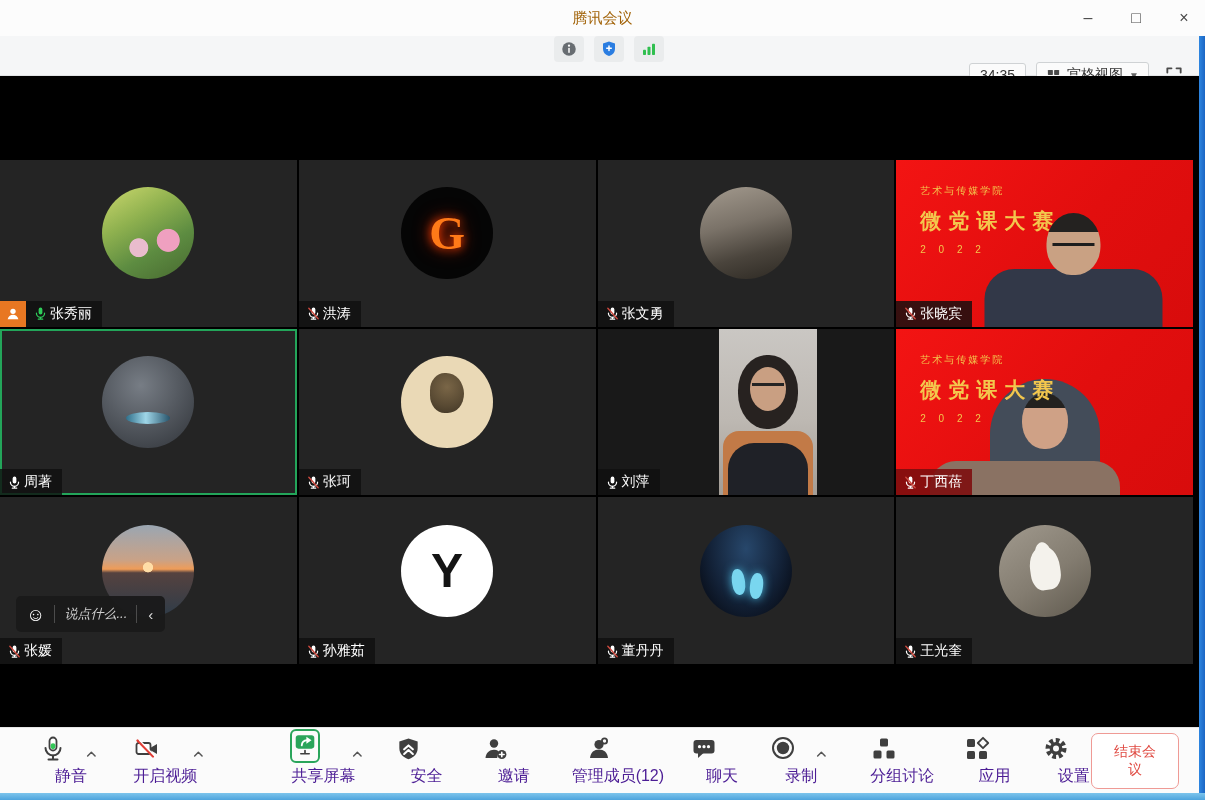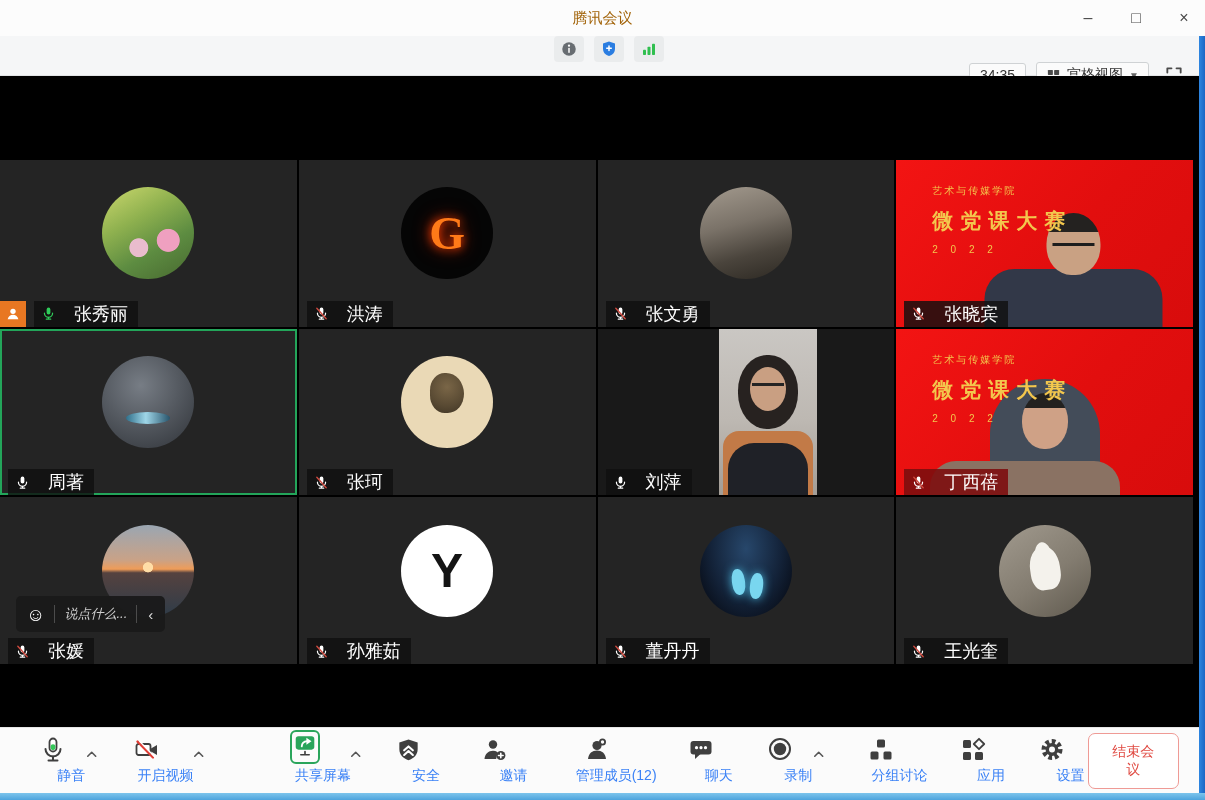--- a/index.html
+++ b/index.html
@@ -57,21 +57,21 @@
   .av-bird i{width:30px;height:44px;background:#f4f2ec;border-radius:60% 60% 45% 45%;
              transform:rotate(-8deg);margin-top:-6px;box-shadow:0 -10px 0 -6px #f4f2ec;}
   .av-foot{background:radial-gradient(ellipse at 50% 26%,#27476b 0%,#132238 55%,#0a111e 80%);}
   .av-foot i{position:absolute;width:13px;height:26px;background:#79d6ef;border-radius:45%;
              box-shadow:0 0 10px #49b7dd;}
   .av-foot .f1{left:32px;top:44px;transform:rotate(-8deg);}
   .av-foot .f2{left:50px;top:48px;transform:rotate(6deg);}
 
   
   .video-red{background:linear-gradient(130deg,#f31413 0%,#e20e0e 55%,#d80c0c 100%);}
-  .banner{position:absolute;left:36px;top:24px;color:#f3c74d;z-index:2;}
+  .banner{position:absolute;left:24px;top:24px;color:#f3c74d;z-index:2;}
   .banner .l1{font-size:10px;letter-spacing:2px;}
   .banner .l2{font-size:21px;font-weight:bold;letter-spacing:7px;margin-top:9px;
               font-family:"Liberation Serif","DejaVu Serif",serif;}
   .banner .l3{font-size:10px;letter-spacing:5px;margin-top:9px;}
   .person{position:absolute;left:50%;bottom:0;z-index:1;}
   .p-man{transform:translateX(-34%);}
   .p-man .head{width:54px;height:62px;margin:0 auto;border-radius:50% 50% 46% 46%;
                background:linear-gradient(#242220 0 30%,#c9a183 30%);position:relative;}
   .p-man .glasses{position:absolute;top:30px;left:6px;right:6px;height:3px;background:#1d1d1d;}
   .p-man .torso{width:178px;height:58px;margin-top:-6px;background:#323848;border-radius:30px 30px 0 0;}
@@ -93,41 +93,41 @@
                background:#272220;}
   .strip .face{position:absolute;left:31px;top:38px;width:36px;height:44px;border-radius:50%;
                background:#c99f82;}
   .strip .gl{position:absolute;left:33px;top:54px;width:32px;height:3px;background:#242424;}
   .strip .vest{position:absolute;left:9px;bottom:0;width:80px;height:52px;border-radius:26px 26px 0 0;
                background:#1f2127;}
 
   
   .tagrow{position:absolute;left:0;bottom:0;display:flex;align-items:stretch;z-index:5;}
   .hostbadge{width:26px;height:26px;background:#e87722;display:flex;align-items:center;justify-content:center;}
-  .nametag{height:26px;display:flex;align-items:center;gap:18px;background:rgba(16,16,16,.82);
-           padding:0 10px 0 7px;color:#fff;font-size:18px;white-space:nowrap;margin-left:8px;}
+  .nametag{height:26px;display:flex;align-items:center;gap:2px;background:rgba(16,16,16,.82);
+           padding:0 10px 0 7px;color:#fff;font-size:14px;white-space:nowrap;}
   .nametag.redbg{background:rgba(125,14,14,.9);}
   .mic .b{fill:#fff}.mic .s{fill:none;stroke:#fff;stroke-width:2;stroke-linecap:round}
   .mic.green .b{fill:#2fcc5a}.mic.green .s{stroke:#2fcc5a}
   .mic .x{stroke:#cf4a3f;stroke-width:2.2;stroke-linecap:round}
 
   
   .chatbar{position:absolute;left:16px;bottom:32px;height:36px;background:rgba(26,26,26,.94);
            border-radius:5px;display:flex;align-items:center;padding:0 10px;gap:9px;z-index:6;}
   .chatbar .smile{color:#fff;font-size:19px;line-height:1;}
   .chatbar .div{width:1px;height:18px;background:#4c4c4c;}
   .chatbar .ph{color:#cfcfcf;font-size:13px;font-style:italic;}
   .chatbar .col{color:#ddd;font-size:15px;padding:0 2px;}
 
   
   .bottombar{position:absolute;top:727px;left:0;width:1205px;height:66px;background:#fbfbfb;
              border-top:1px solid #e6e6e6;display:flex;align-items:center;box-sizing:border-box;
              padding-left:18px;}
   .tool{display:flex;flex-direction:column;align-items:center;gap:3px;margin:0 7px;min-width:44px;}
-  .tool .lbl{font-size:14px;color:#3b82f6;white-space:nowrap;margin-left:36px;}
+  .tool .lbl{font-size:16px;color:#4c1d95;white-space:nowrap;margin-left:36px;}
   .tool .ic{height:28px;display:flex;align-items:flex-end;justify-content:center;}
   .chev{margin:0 2px 14px -2px;}
   .share-ic{border:2px solid #2aa55b;border-radius:6px;padding:0px;}
   .endbtn{margin-left:auto;margin-right:26px;border:1px solid #ef9a95;color:#e04b43;background:#fff;
           font-size:14px;border-radius:7px;padding:9px 20px;}
 
   
   .edge-right{position:absolute;right:0;top:36px;width:6px;height:757px;
               background:linear-gradient(90deg,#2e86e0,#1b66c4);z-index:50;}
   .edge-bottom{position:absolute;left:0;bottom:0;width:1205px;height:7px;

